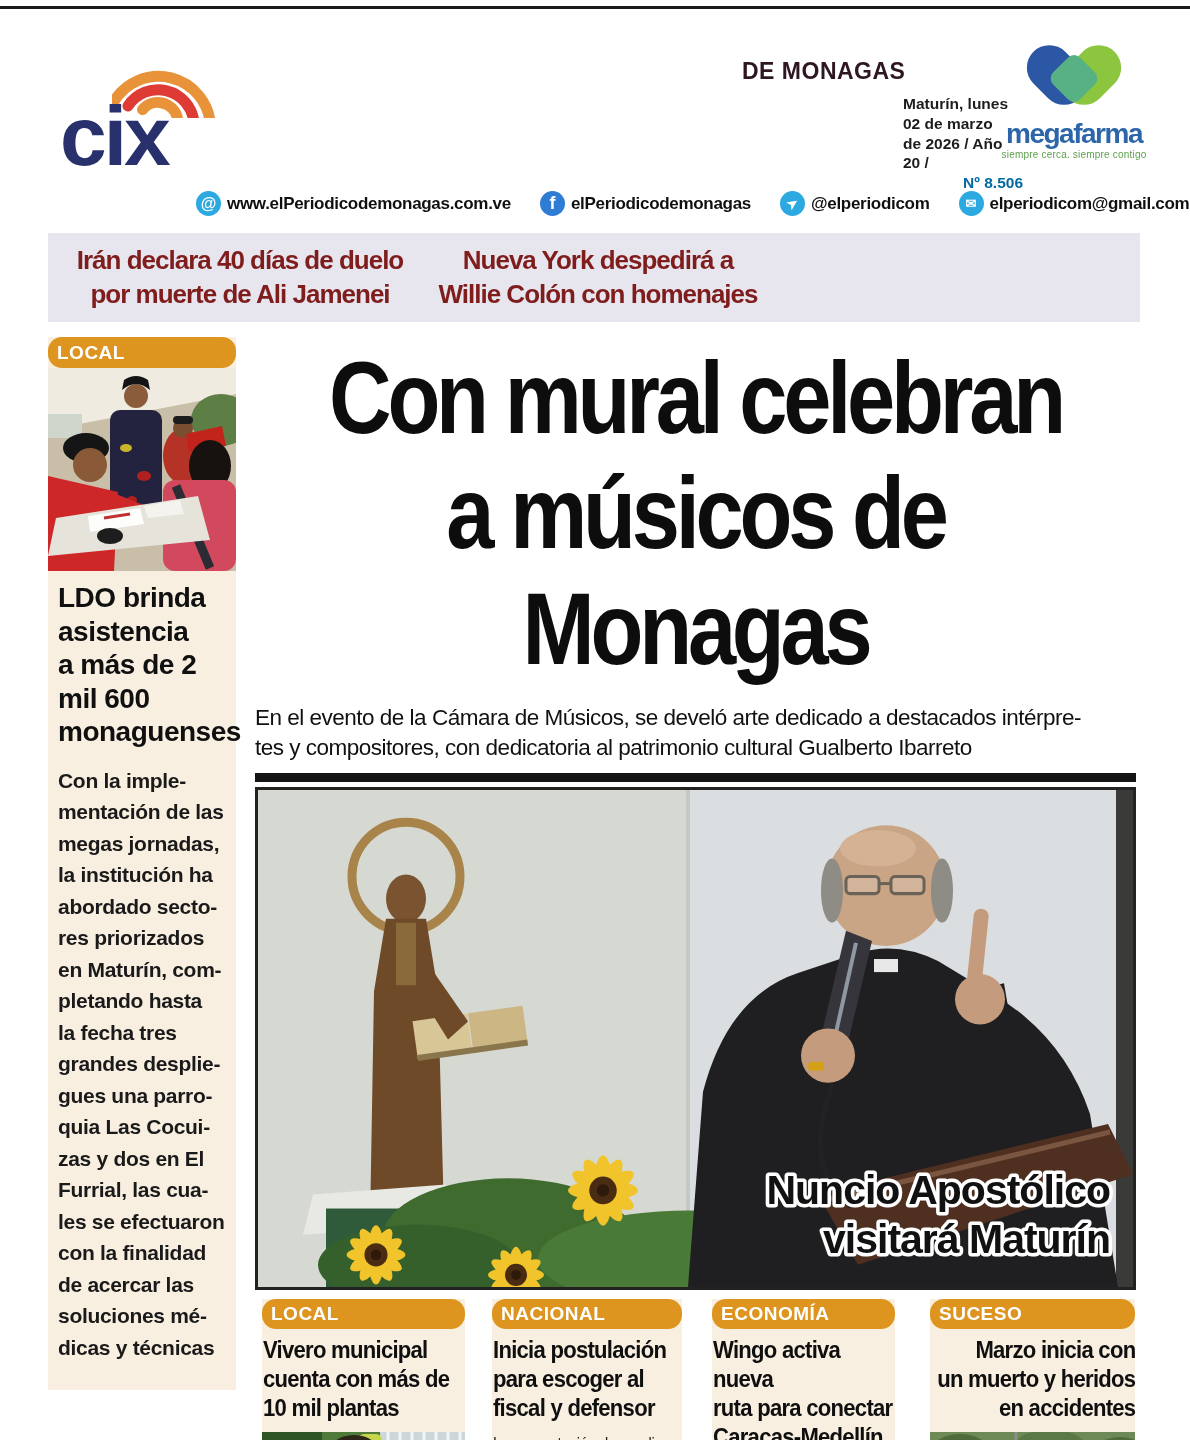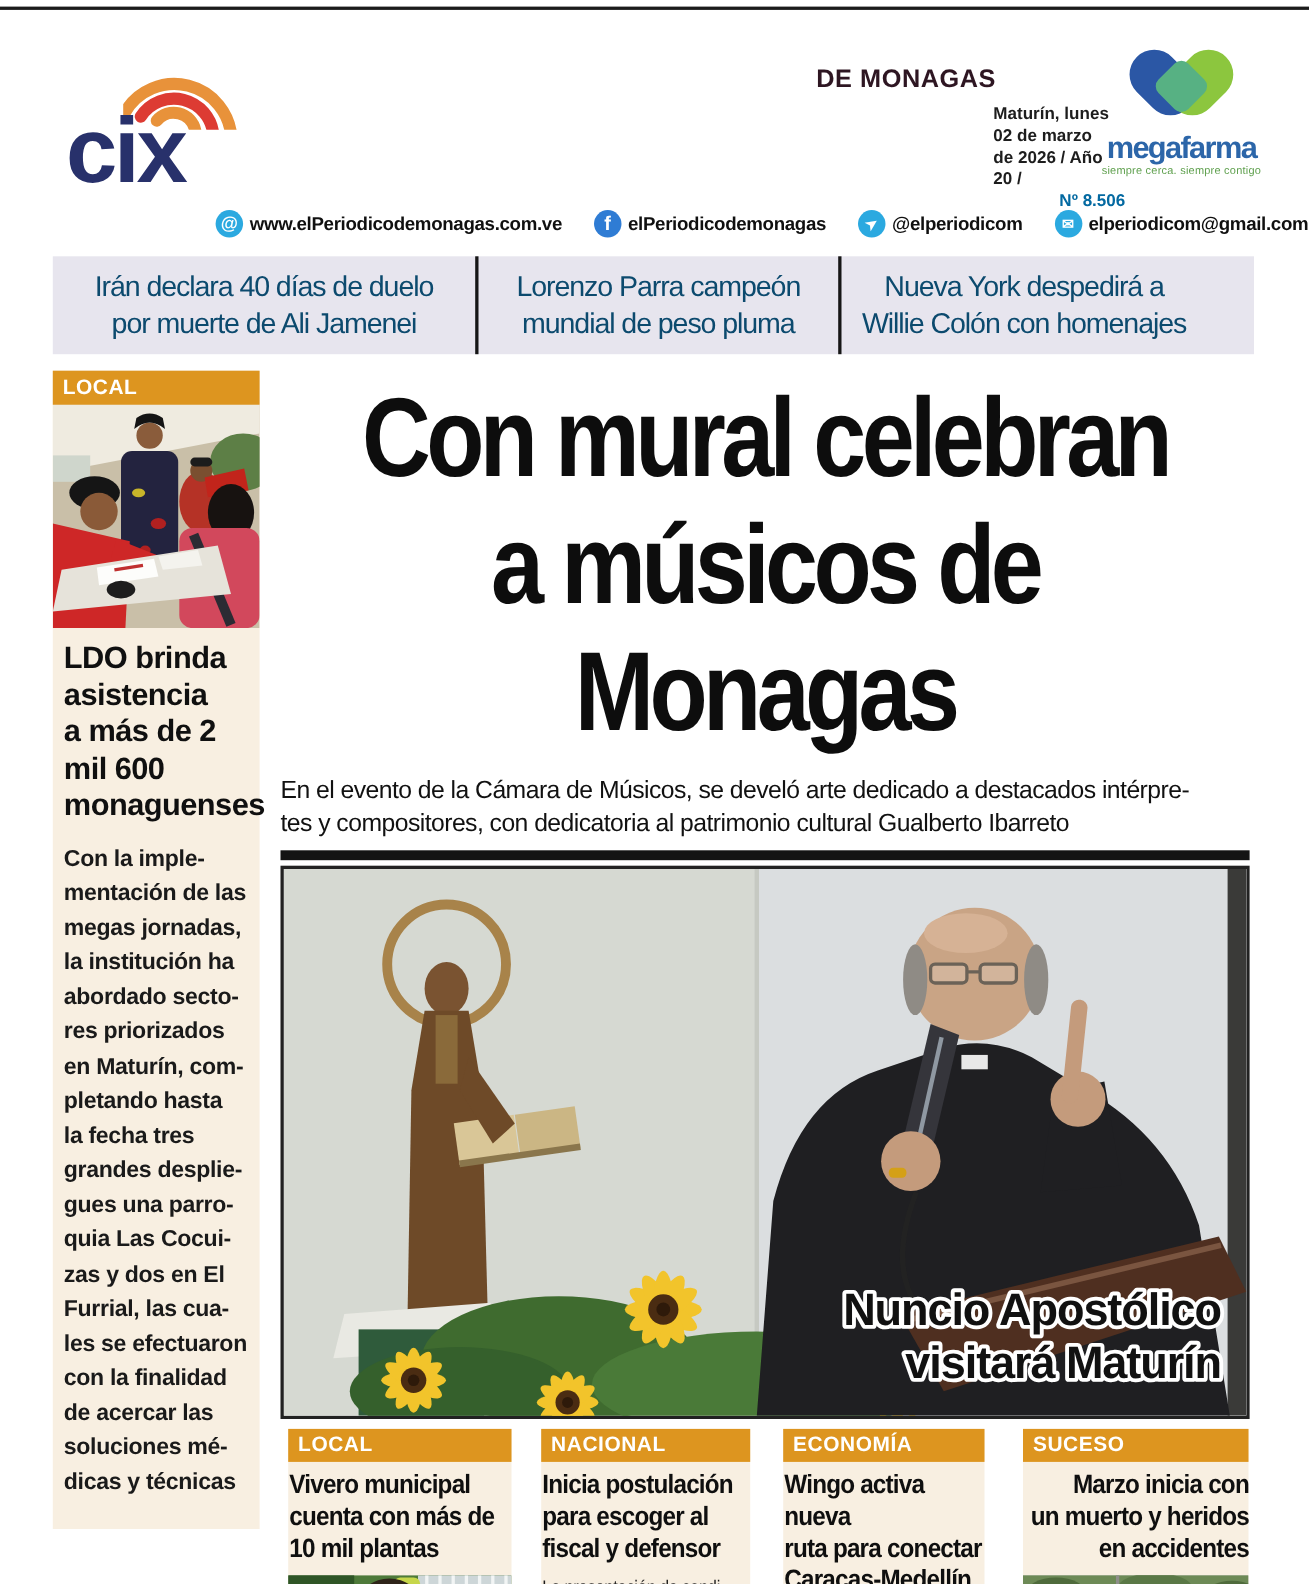--- a/index.html
+++ b/index.html
@@ -34,30 +34,30 @@
   .soc-ico.fb{background:#2F7CD4;font-size:18px;}
   .soc-ico.tg{background:#2BA9E0;font-size:13px;}
   .soc-ico.tg span{display:inline-block;transform:rotate(-35deg);}
   .soc-ico.em{background:#2BA9E0;font-size:13px;}
   .soc-label{font-size:17px;font-weight:bold;color:#101010;letter-spacing:-0.3px;}
 
   
   .strip{position:absolute;left:48px;top:233px;width:1092px;height:89px;background:#E7E5EE;
          display:flex;align-items:center;}
   .strip-cell{flex:0 0 auto;display:flex;align-items:center;justify-content:center;
-              height:100%;text-align:center;font-weight:normal;font-size:26px;
-              line-height:1.27;letter-spacing:-1px;color:#0c4a6e;white-space:pre-line;}
+              height:100%;text-align:center;font-weight:bold;font-size:26px;
+              line-height:1.27;letter-spacing:-1px;color:#7f1d1d;white-space:pre-line;}
   .strip-cell.c1{width:384px;}
   .strip-cell.c2{width:327px;border-left:3px solid #161616;border-right:3px solid #161616;}
   .strip-cell.c3{width:332px;}
 
   
   .sidebar{position:absolute;left:48px;top:337px;width:188px;height:1053px;background:#F8EFE1;}
   .tag{background:#DD951F;color:#fff;font-weight:bold;font-size:19px;letter-spacing:0.5px;
-       height:31px;line-height:31px;padding-left:9px;box-sizing:border-box;}
+       height:31px;line-height:31px;padding-left:9px;box-sizing:border-box;border-radius:14px;}
   .sidebar svg{display:block;}
   .sb-headline{padding:10px 10px 0 10px;font-size:28px;font-weight:bold;line-height:1.2;
                letter-spacing:-0.5px;white-space:pre-line;color:#101010;}
   .sb-body{padding:0 10px;margin-top:16px;font-size:21px;font-weight:bold;line-height:1.5;
            letter-spacing:-0.3px;white-space:pre-line;color:#1a1a1a;}
 
   
   .main{position:absolute;left:255px;top:337px;width:881px;}
   .headline{font-size:102px;font-weight:bold;letter-spacing:-5px;line-height:1.13;
             text-align:center;white-space:pre-line;color:#0d0d0d;transform:scaleX(0.85);
@@ -138,22 +138,20 @@
     </div>
     <div class="soc-item">
       <span class="soc-ico em">✉</span>
       <span class="soc-label">elperiodicom@gmail.com</span>
     </div>
   </div>
 
   <div class="strip">
     <div class="strip-cell c1">Irán declara 40 días de duelo
 por muerte de Ali Jamenei</div>
-    <div class="strip-cell c2">Lorenzo Parra campeón
-mundial de peso pluma</div>
     <div class="strip-cell c3">Nueva York despedirá a
 Willie Colón con homenajes</div>
   </div>
 
   <div class="sidebar">
     <div class="tag">LOCAL</div>
     <svg width="188" height="203" viewBox="0 0 188 203">
       <rect width="188" height="203" fill="#C9BFA8"></rect>
       <polygon points="0,0 188,0 188,26 0,62" fill="#EFEBE0"></polygon>
       <rect x="0" y="46" width="34" height="24" fill="#CFD6CC"></rect>

